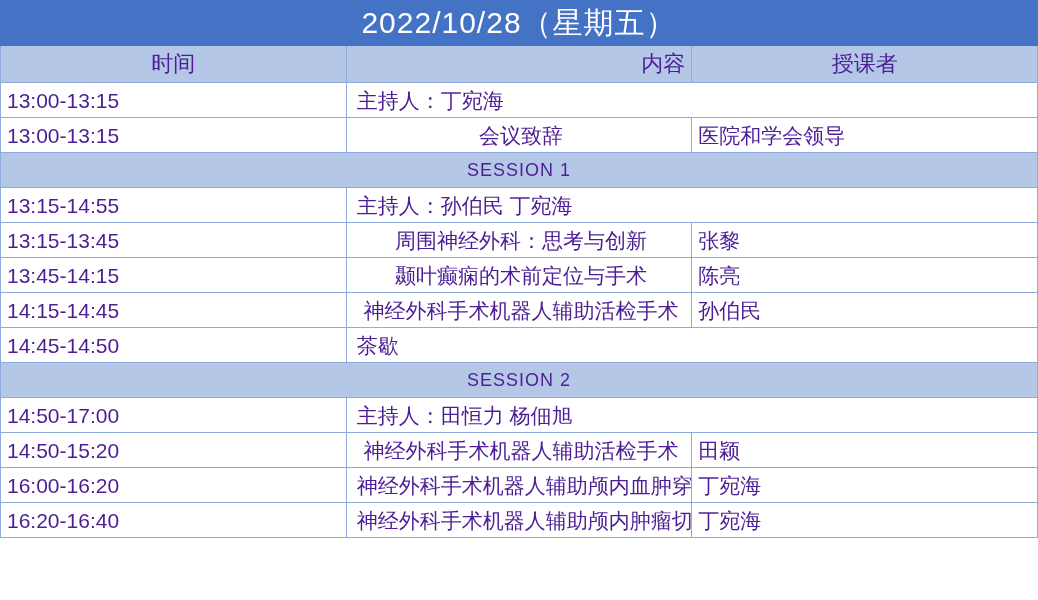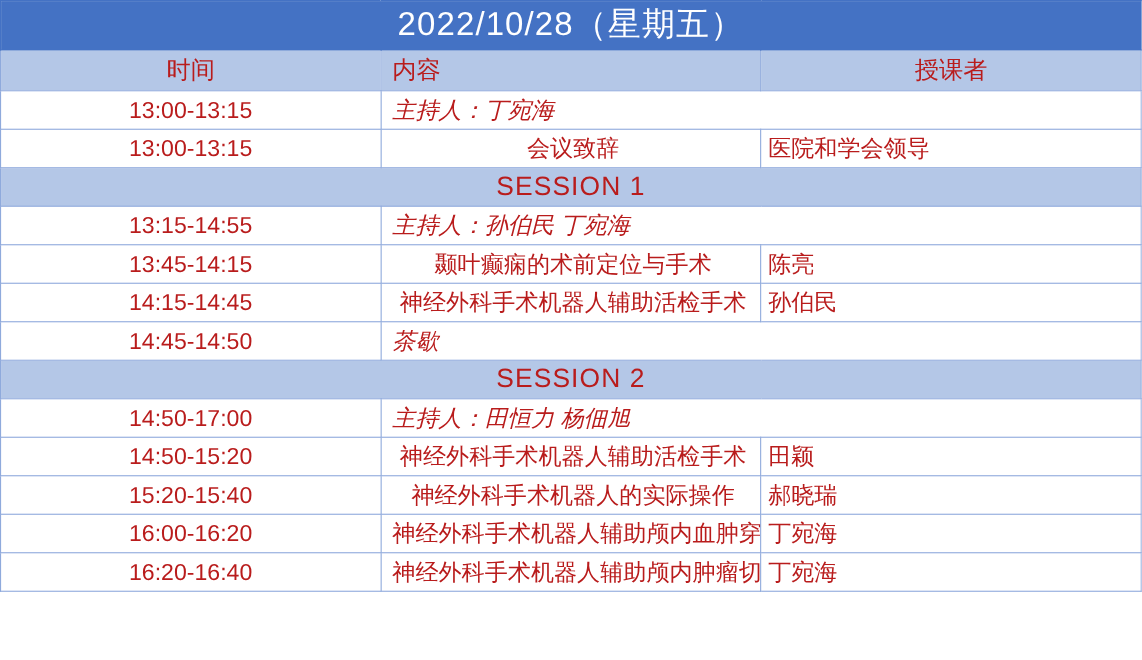--- a/index.html
+++ b/index.html
@@ -15,21 +15,21 @@
   }
   .schedule {
     width: 1038px;
     border-collapse: collapse;
     table-layout: fixed;
   }
   .schedule td {
     border: 1px solid #8faadc;
     padding: 0 6px;
     font-size: 21px;
-    color: #b91c1c;
+    color: #4c1d95;
     line-height: 1.0;
     height: 34px;
     vertical-align: middle;
     white-space: nowrap;
     overflow: hidden;
   }
   .title-row td {
     background: #4472c4;
     color: #ffffff;
     text-align: center;
@@ -40,41 +40,39 @@
   }
   .header-row td {
     background: #b4c7e7;
     text-align: center;
     font-size: 22px;
     height: 36px;
   }
   .session-row td {
     background: #b4c7e7;
     text-align: center;
-    font-size: 24px;
+    font-size: 18px;
     height: 34px;
     letter-spacing: 1px;
   }
   .col-time {
     width: 200px;
-    text-align: center;
   }
   .col-content {
     width: 608px;
     text-align: center;
     padding-left: 10px !important;
   }
   .col-speaker {
     width: 228px;
     text-align: left;
   }
   .span-two {
     text-align: left;
     padding-left: 10px !important;
-    font-style: italic;
   }
   .watermark {
     position: absolute;
     right: 12px;
     bottom: 52px;
     font-size: 15px;
     color: #f3c9c9;
     opacity: 0.85;
     pointer-events: none;
   }
@@ -82,38 +80,43 @@
 </head>
 <body>
 
 <table class="schedule">
   <tbody>
     <tr class="title-row">
       <td colspan="3">2022/10/28（星期五）</td>
     </tr>
     <tr class="header-row">
       <td class="col-time">时间</td>
-      <td class="col-content" style="text-align:left;">内容</td>
+      <td class="col-content" style="text-align:right;">内容</td>
       <td class="col-speaker">授课者</td>
     </tr>
   <tr>
         <td class="col-time">13:00-13:15</td>
         <td class="col-content span-two" colspan="2">主持人：丁宛海</td>
       </tr>
       <tr>
         <td class="col-time">13:00-13:15</td>
         <td class="col-content">会议致辞</td>
         <td class="col-speaker">医院和学会领导</td>
       </tr>
       <tr class="session-row">
         <td colspan="3">SESSION 1</td>
       </tr>
       <tr>
         <td class="col-time">13:15-14:55</td>
         <td class="col-content span-two" colspan="2">主持人：孙伯民 丁宛海</td>
+      </tr>
+      <tr>
+        <td class="col-time">13:15-13:45</td>
+        <td class="col-content">周围神经外科：思考与创新</td>
+        <td class="col-speaker">张黎</td>
       </tr>
       <tr>
         <td class="col-time">13:45-14:15</td>
         <td class="col-content">颞叶癫痫的术前定位与手术</td>
         <td class="col-speaker">陈亮</td>
       </tr>
       <tr>
         <td class="col-time">14:15-14:45</td>
         <td class="col-content">神经外科手术机器人辅助活检手术</td>
         <td class="col-speaker">孙伯民</td>
@@ -128,25 +131,20 @@
       <tr>
         <td class="col-time">14:50-17:00</td>
         <td class="col-content span-two" colspan="2">主持人：田恒力 杨佃旭</td>
       </tr>
       <tr>
         <td class="col-time">14:50-15:20</td>
         <td class="col-content">神经外科手术机器人辅助活检手术</td>
         <td class="col-speaker">田颖</td>
       </tr>
       <tr>
-        <td class="col-time">15:20-15:40</td>
-        <td class="col-content">神经外科手术机器人的实际操作</td>
-        <td class="col-speaker">郝晓瑞</td>
-      </tr>
-      <tr>
         <td class="col-time">16:00-16:20</td>
         <td class="col-content">神经外科手术机器人辅助颅内血肿穿刺引流手术</td>
         <td class="col-speaker">丁宛海</td>
       </tr>
       <tr>
         <td class="col-time">16:20-16:40</td>
         <td class="col-content">神经外科手术机器人辅助颅内肿瘤切除手术</td>
         <td class="col-speaker">丁宛海</td>
       </tr>
     </tbody>

